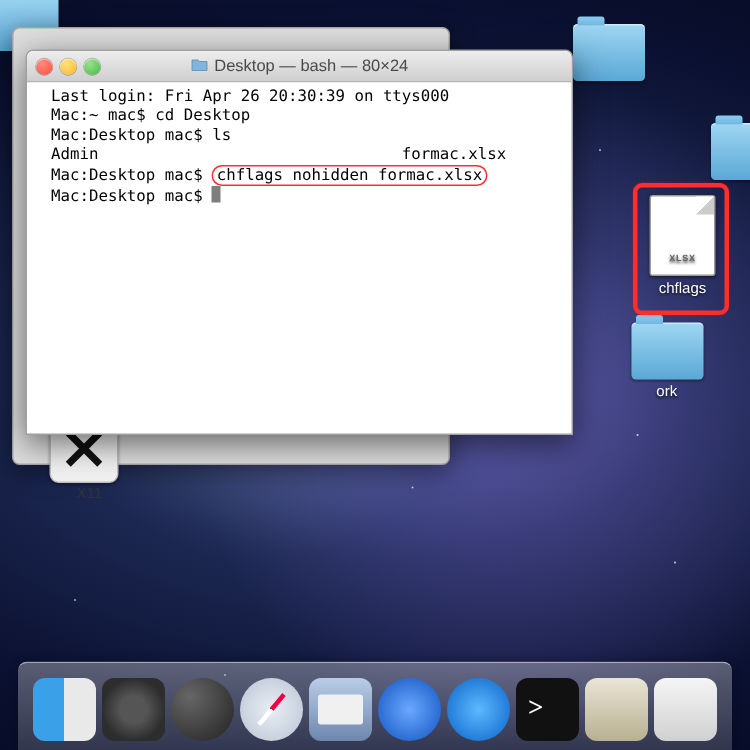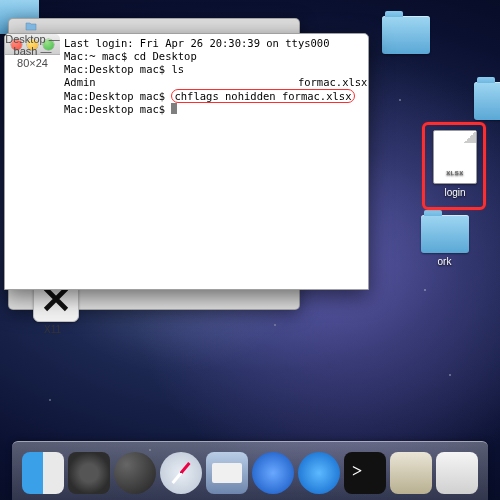--- a/index.html
+++ b/index.html
@@ -53,44 +53,44 @@
     position:absolute;left:8px;top:18px;width:290px;height:290px;
     background:#dedede;border-radius:5px;box-shadow:0 4px 18px rgba(0,0,0,.45);
     border:1px solid rgba(0,0,0,.25);
   }
   .x11-icon{
     position:absolute;left:33px;top:276px;width:44px;height:44px;background:#f0f0f0;
     border:1px solid #bfbfbf;border-radius:6px;text-align:center;line-height:44px;
     box-shadow:inset 0 1px 0 #fff,0 1px 2px rgba(0,0,0,.3);
   }
   .x11-icon svg{width:28px;height:28px;margin-top:8px}
-  .x11-label{position:absolute;left:44px;top:324px;width:46px;text-align:left;font-size:10px;color:#333}
+  .x11-label{position:absolute;left:22px;top:324px;width:46px;text-align:right;font-size:10px;color:#333}
 
   
   .terminal{
-    position:absolute;left:4px;top:33px;width:363px;height:255px;
+    position:absolute;left:17px;top:33px;width:363px;height:255px;
     background:#fff;border:1px solid #a0a0a0;border-radius:5px 5px 0 0;
-    box-shadow:0 6px 22px rgba(0,0,0,.55);display:flex;
+    box-shadow:0 6px 22px rgba(0,0,0,.55);display:flex;flex-direction:column;
   }
   .titlebar{
     height:20px;border-radius:5px 5px 0 0;
     background:linear-gradient(#ededed,#cfcfcf);
     border-bottom:1px solid #b5b5b5;
     display:flex;align-items:center;padding:0 6px;font-size:11px;color:#4a4a4a;
     position:relative;
   }
   .traffic{display:flex;gap:5px}
   .tl{width:11px;height:11px;border-radius:50%;box-shadow:inset 0 1px 0 rgba(255,255,255,.4),0 0 0 .5px rgba(0,0,0,.3)}
   .tl.red{background:radial-gradient(circle at 35% 30%,#ff8b7e,#fb4e3b)}
   .tl.yel{background:radial-gradient(circle at 35% 30%,#ffe27a,#fcb42e)}
   .tl.grn{background:radial-gradient(circle at 35% 30%,#9de08a,#3ebd46)}
   .title-text{position:absolute;left:0;right:0;text-align:center;pointer-events:none}
   .title-text .hut{display:inline-block;vertical-align:-1px;margin-right:4px}
   .term-body{
-    flex:1;padding:3px 4px;font-family:Menlo,Monaco,monospace;font-size:10.5px;
+    flex:1;padding:3px 16px;font-family:Menlo,Monaco,monospace;font-size:10.5px;
     line-height:13px;color:#000;white-space:pre;overflow:hidden;
   }
   .mark{border:1.5px solid #ff2e2e;border-radius:9px;padding:0 3px 0 2px;display:inline-block;line-height:12px}
   .cursor{display:inline-block;width:6px;height:11px;background:#7f7f7f;vertical-align:-1px}
 
   
   .dock{
     position:absolute;left:50%;bottom:0;transform:translateX(-50%);
     height:52px;padding:4px 10px 2px;
     background:linear-gradient(rgba(255,255,255,.32),rgba(200,200,210,.22));
@@ -132,21 +132,21 @@
 </div>
 <div class="desk-icon" style="left:417px;top:215px;width:55px">
   <div class="folder"></div>
   <span>ork</span>
 </div>
 
 <div class="desk-icon" style="left:420px;top:130px">
   <div class="file-icon">
     <div class="xlsx-mark">XLSX</div>
   </div>
-  <span>login</span>
+  <span>chflags</span>
 </div>
 <div class="file-highlight" style="left:422px;top:122px;width:58px;height:82px"></div>
 
 <div class="bg-window"></div>
 <div class="x11-icon">
   <svg viewBox="0 0 24 24">
       <path d="M3 3 L21 21 M21 3 L3 21" stroke="#111" stroke-width="4" fill="none"></path>
     </svg>
 </div>
 <div class="x11-label">X11</div>

